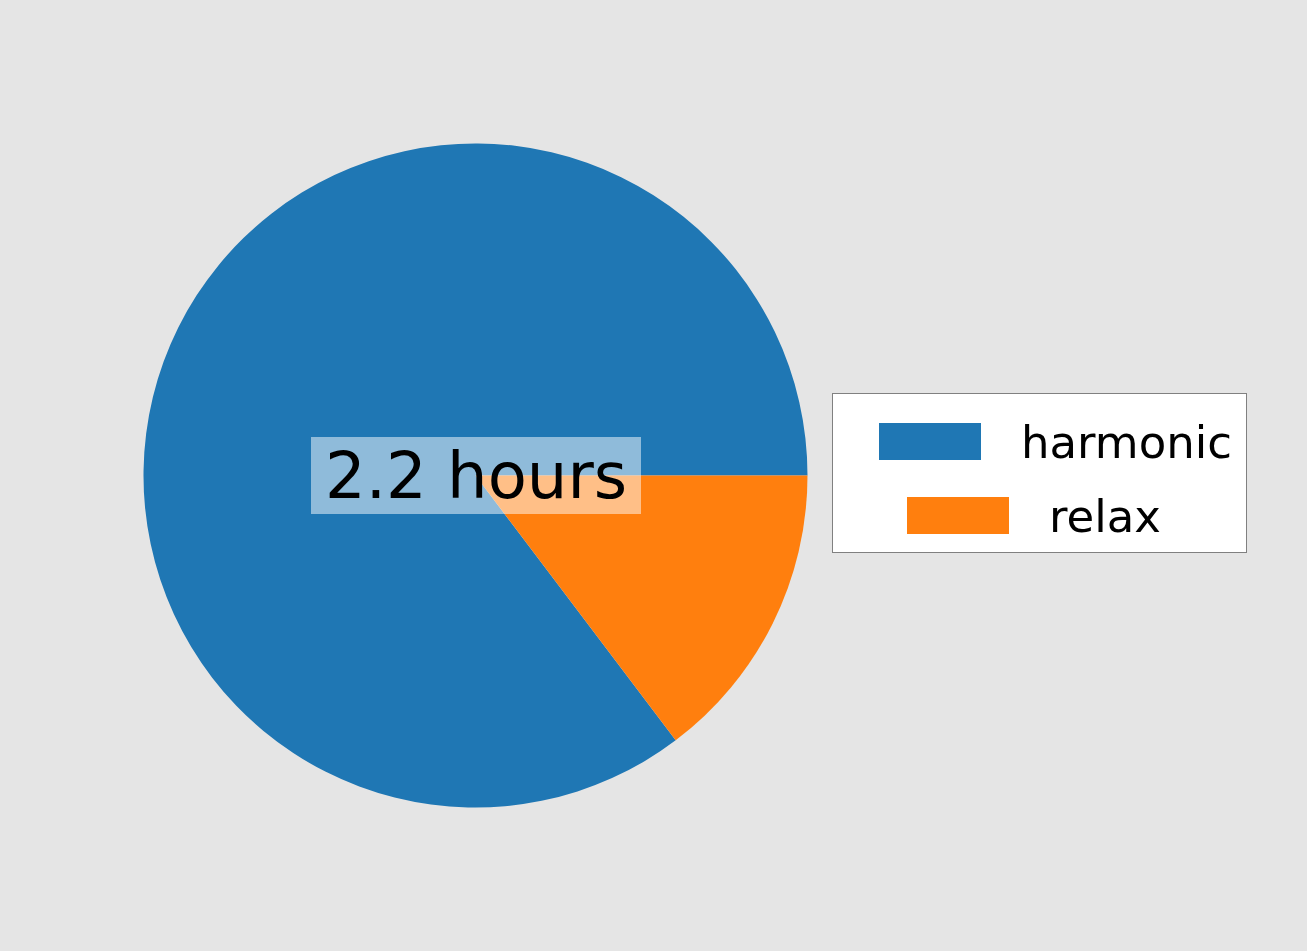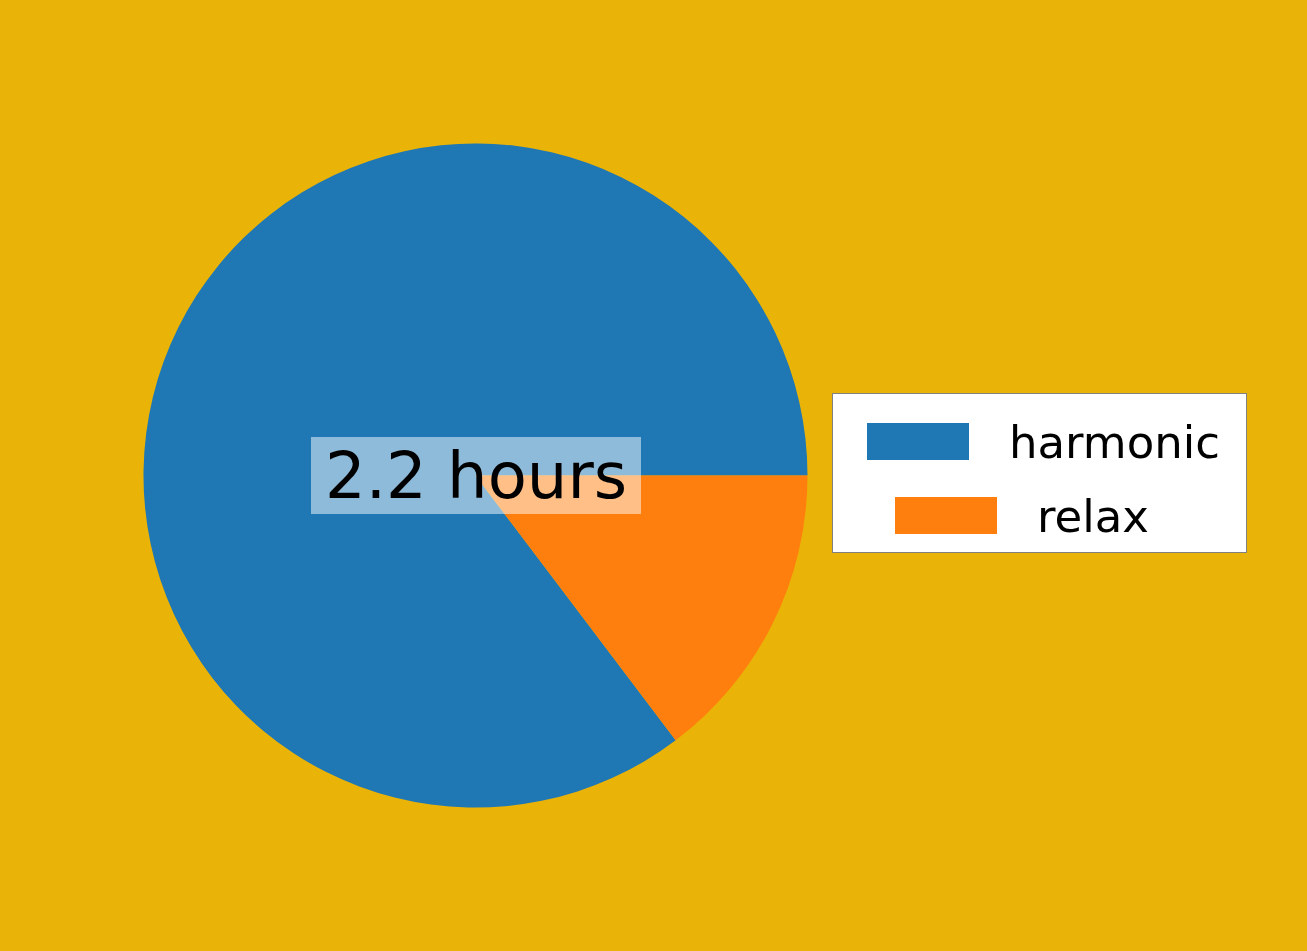--- a/index.html
+++ b/index.html
@@ -7,21 +7,21 @@
     padding: 0;
     background: #ffffff;
   }
   body {
     font-family: "DejaVu Sans", sans-serif;
   }
   #figure {
     position: relative;
     width: 1307px;
     height: 951px;
-    background: #eab308;
+    background: #e5e5e5;
     overflow: hidden;
   }
   #pie-svg {
     position: absolute;
     left: 0;
     top: 0;
     width: 1307px;
     height: 951px;
   }
   
@@ -50,21 +50,21 @@
     left: 832px;
     top: 393px;
     width: 415px;
     height: 160px;
     background: #ffffff;
     border: 1px solid #808080;
     box-sizing: border-box;
   }
   .legend-entry {
     position: absolute;
-    left: 9px;
+    left: 21px;
     display: flex;
     align-items: center;
     padding-left: 25px;
   }
   .legend-entry.entry-0 { top: 25px; }
   .legend-entry.entry-1 { top: 99px; margin-left: 28px; }
   .legend-swatch {
     width: 102px;
     height: 37px;
     flex: 0 0 auto;

